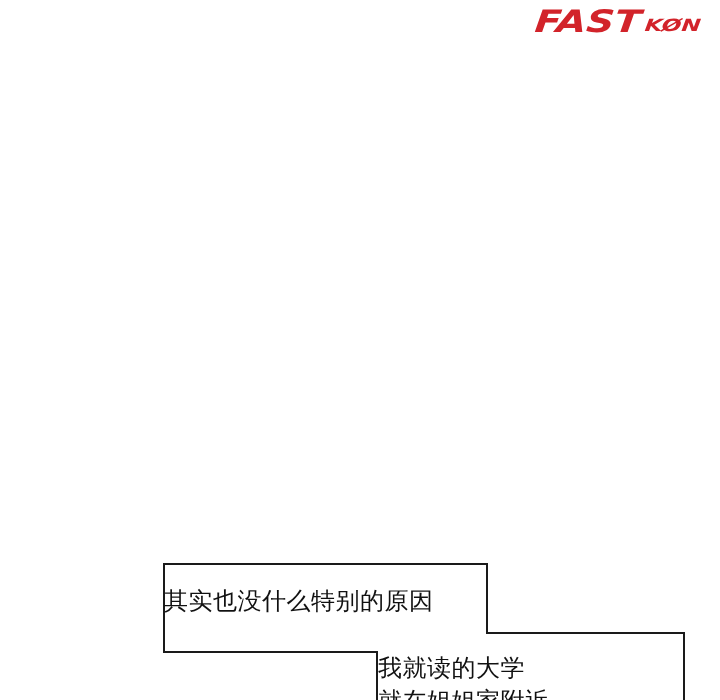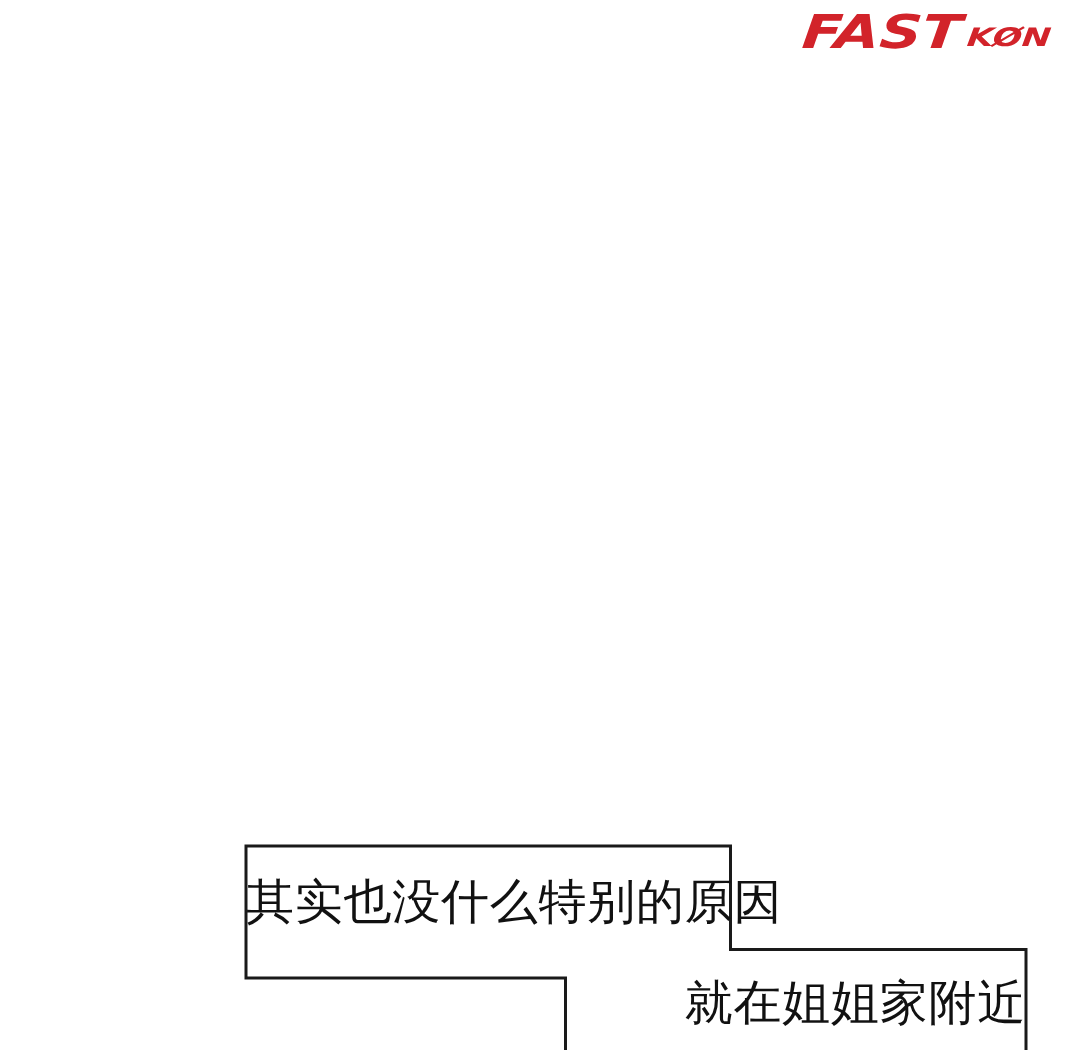--- a/index.html
+++ b/index.html
@@ -32,23 +32,23 @@
   .panel-svg {
     position: absolute;
     left: 0;
     top: 0;
     width: 720px;
     height: 700px;
   }
   
   .caption {
     position: absolute;
-    text-align: right;
+    text-align: left;
     color: #111111;
-    font-size: 32px;
+    font-size: 24px;
     line-height: 33px;
     letter-spacing: 0.5px;
     white-space: nowrap;
   }
   .caption-1 {
     left: 164px;
     top: 585px;
     width: 323px;
   }
   .caption-2 {
@@ -69,16 +69,17 @@
 
   <svg class="panel-svg" viewBox="0 0 720 700">
     <path d="M164,564 L487,564 L487,633 L684,633 L684,704 L377,704 L377,652 L164,652 Z" stroke-width="2" stroke="#1a1a1a" fill="#ffffff"></path>
   </svg>
 
   <div class="caption caption-1">
     <div>其实也没什么特别的原因</div>
   </div>
 
   <div class="caption caption-2">
+    <div>我就读的大学</div>
     <div>就在姐姐家附近</div>
   </div>
 
 </div>
 
 </body></html>

